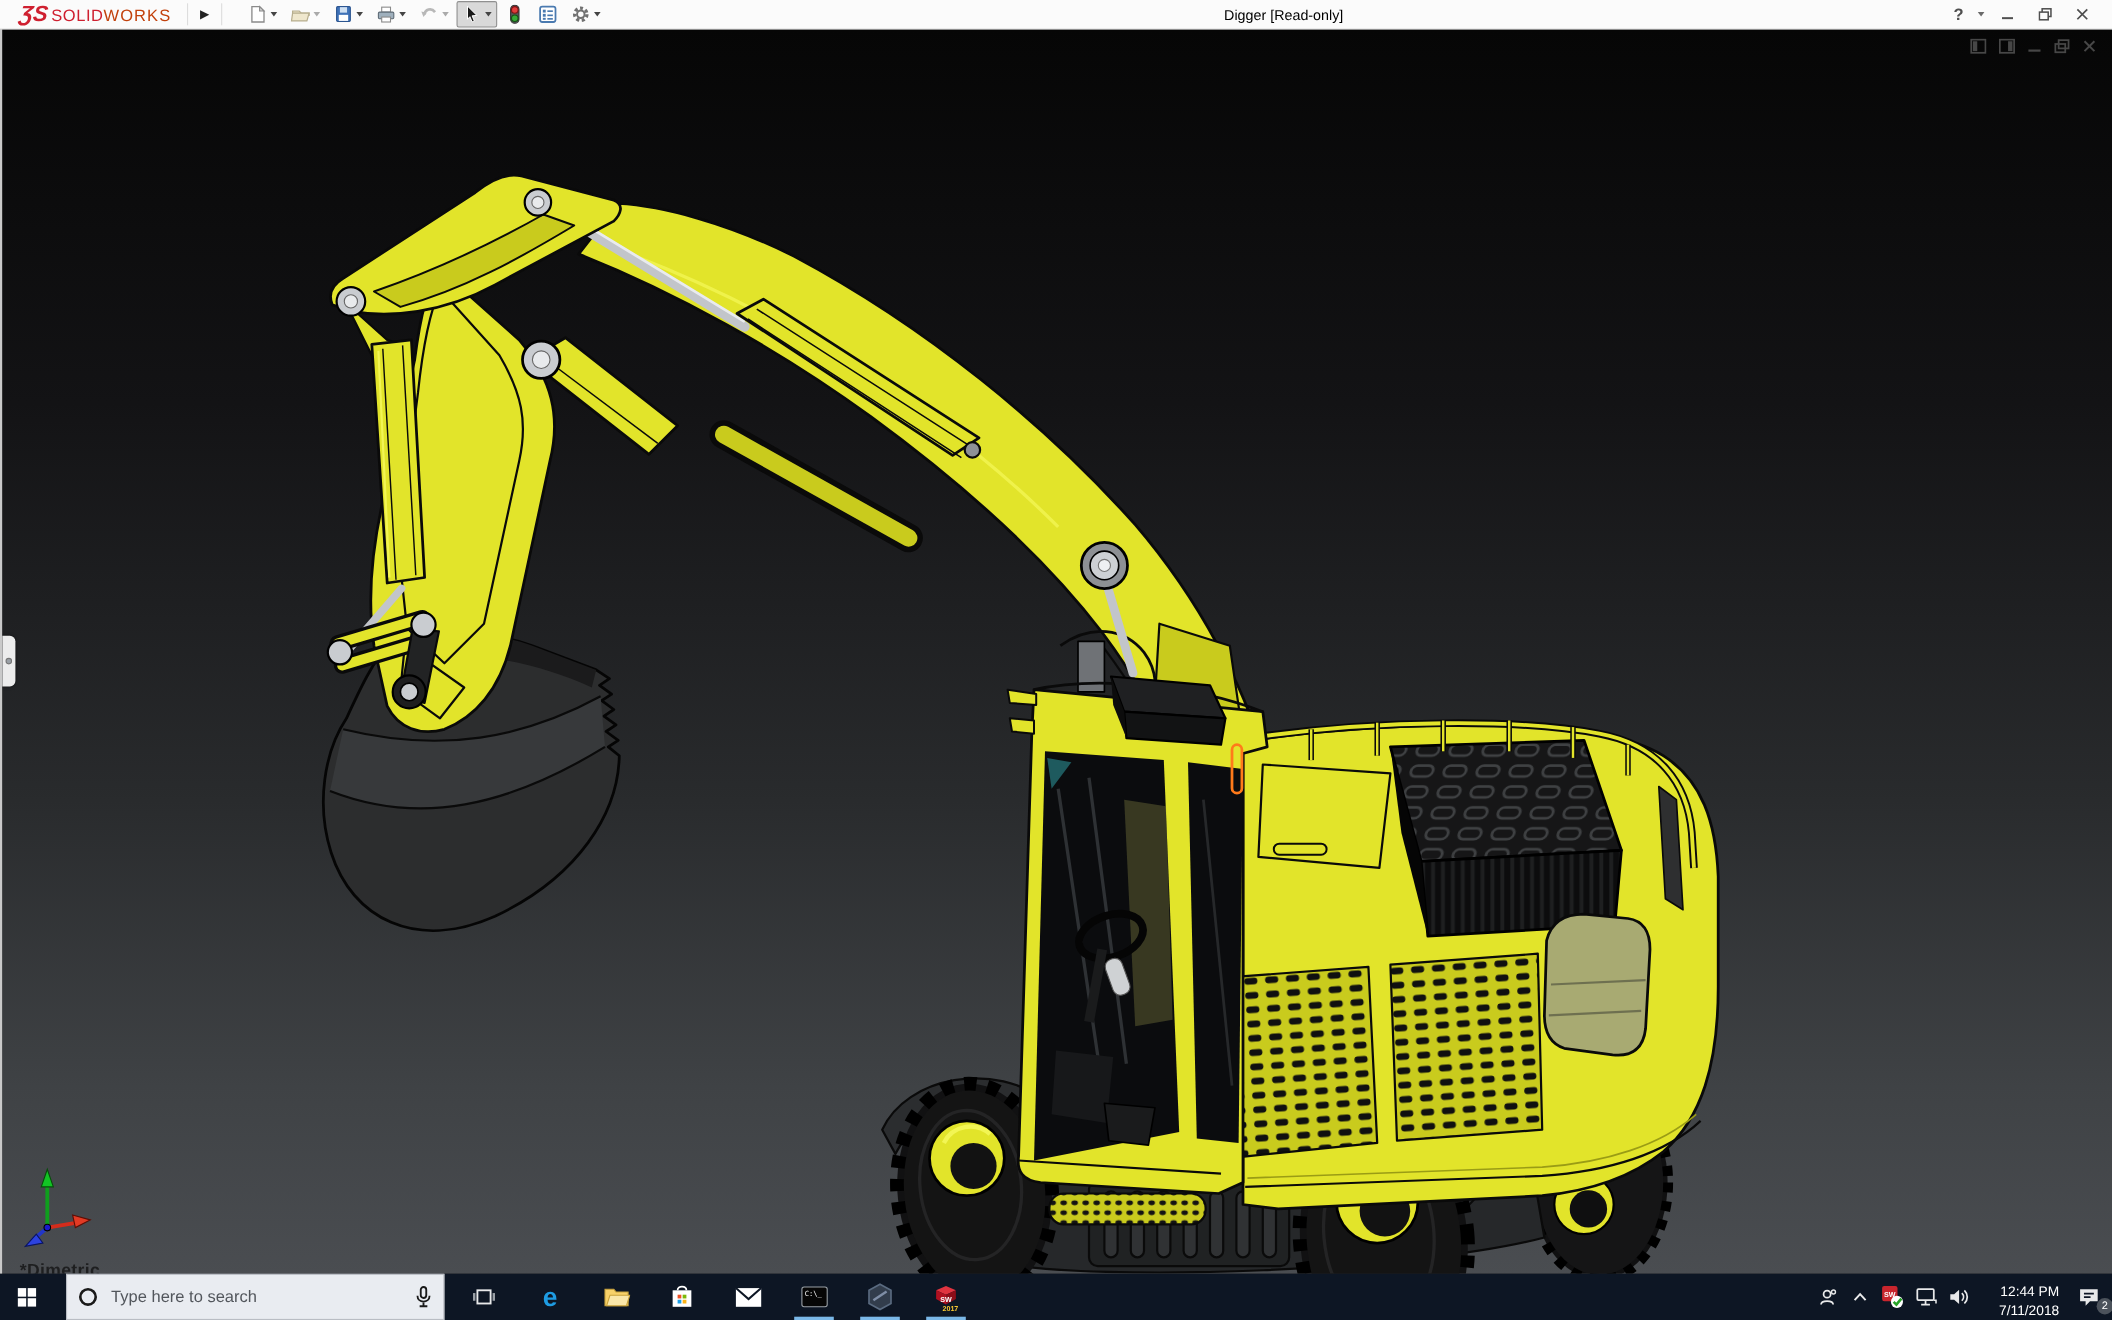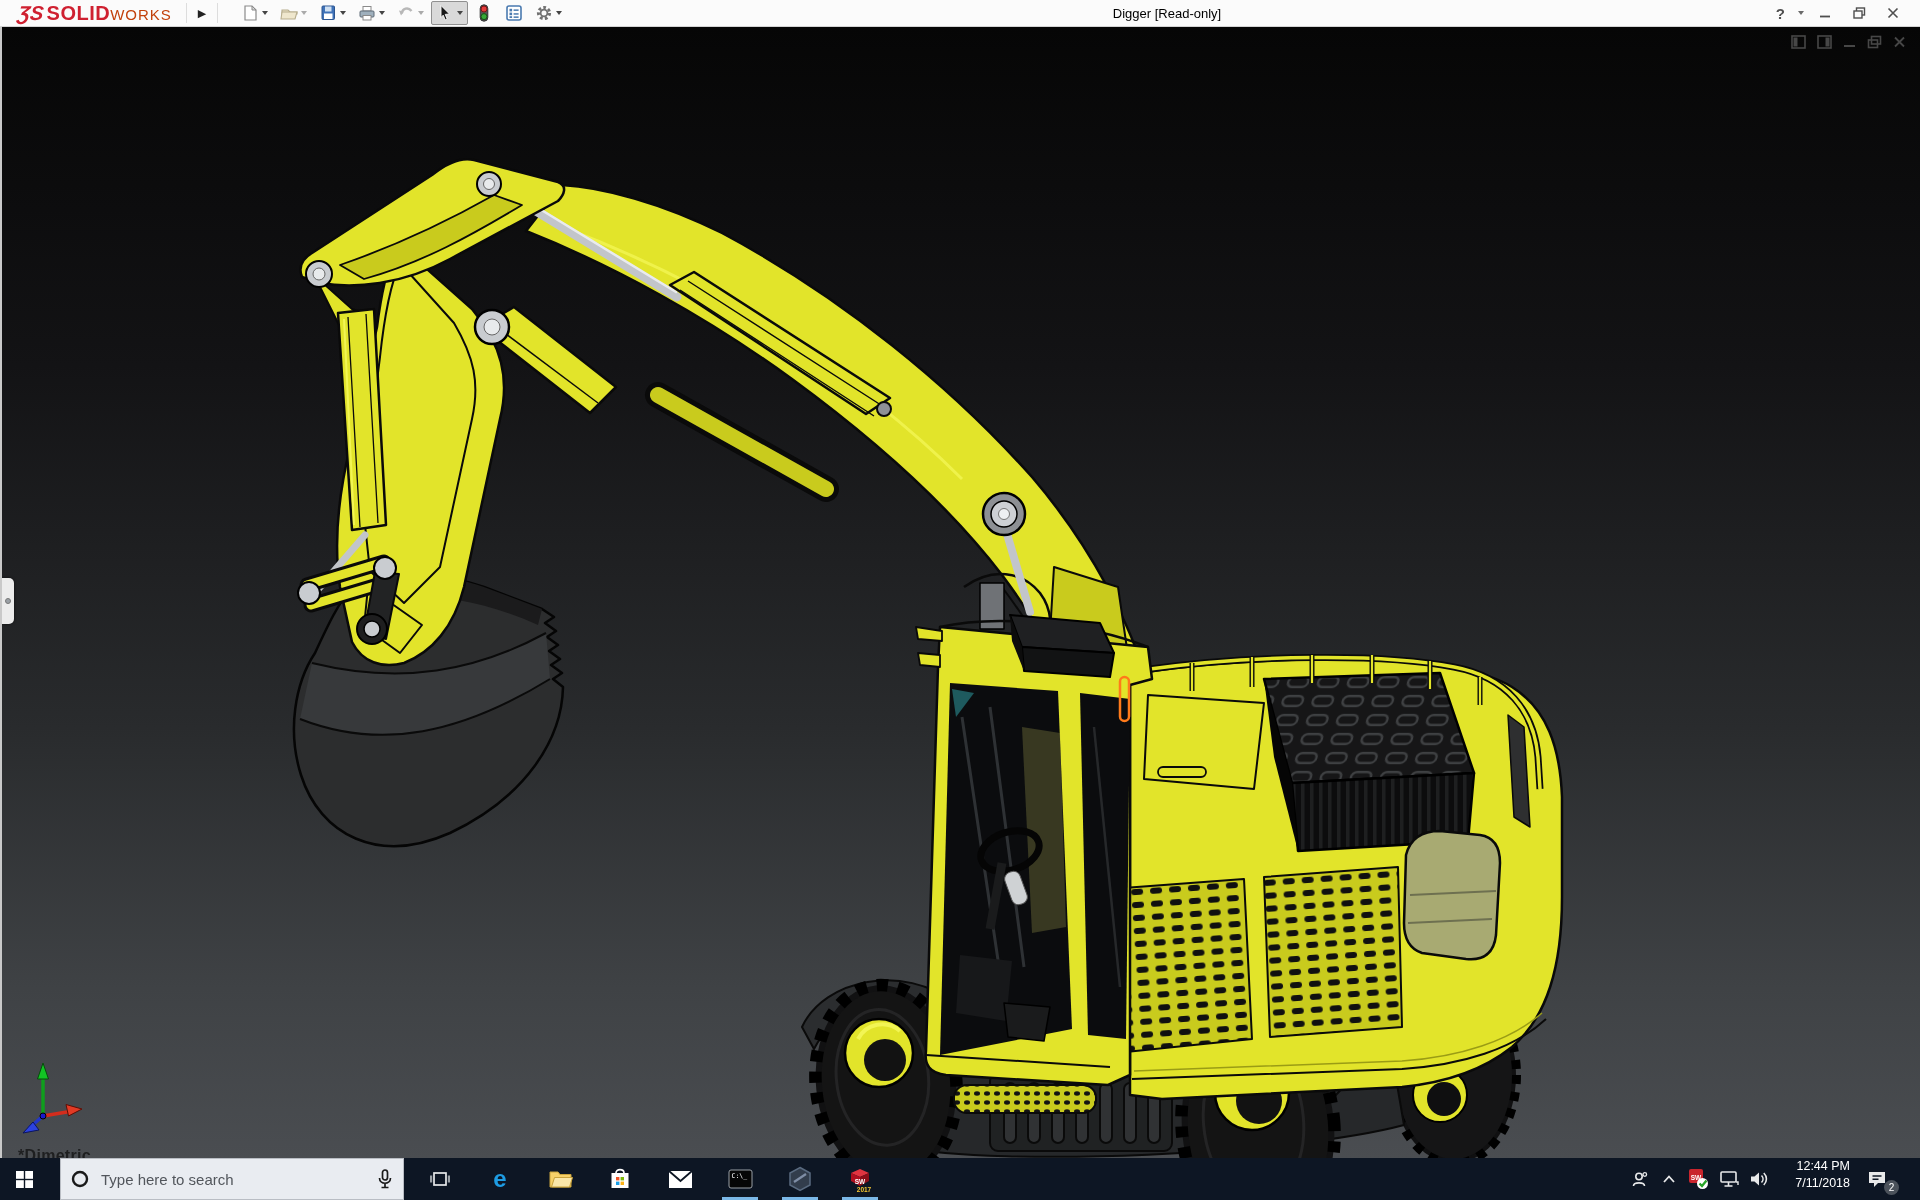--- a/index.html
+++ b/index.html
@@ -5,21 +5,21 @@
   html,body{margin:0;padding:0;width:1920px;height:1200px;overflow:hidden;
     font-family:"Liberation Sans", sans-serif;background:#000;}
   .screen{position:relative;width:1920px;height:1200px;}
 
   
   .titlebar{position:absolute;top:0;left:0;width:1920px;height:27px;background:var(--titlebar-bg);
     border-bottom:1px solid #d4d4d4;display:flex;align-items:center;box-sizing:border-box;}
   .brand{display:flex;align-items:baseline;padding:0 10px 0 18px;cursor:default;}
   .brand .glyph{font-size:20px;font-weight:bold;font-style:italic;color:var(--accent-red);
     transform:skewX(-8deg);display:inline-block;line-height:1;margin-right:3px;}
-  .brand .bold{font-size:20px;font-weight:bold;color:var(--accent-red);letter-spacing:.5px;line-height:1;text-align:center;}
+  .brand .bold{font-size:15px;font-weight:normal;color:var(--accent-red);letter-spacing:.5px;line-height:1;text-align:center;}
   .brand .light{font-size:15px;font-weight:400;color:#c2410c;letter-spacing:1px;line-height:1;}
   .vsep{width:1px;height:20px;background:#ddd;margin:0 4px;}
   .flyout{font-size:11px;color:#222;padding:2px 7px;line-height:1;cursor:pointer;}
   .tb-tools{display:flex;align-items:center;margin-left:14px;gap:2px;}
   .tool{display:flex;align-items:center;padding:2px 4px;border:1px solid transparent;border-radius:2px;}
   .tool.active{background:#d9d9d9;border-color:#909090;}
   .caret{width:0;height:0;border-left:3.5px solid transparent;border-right:3.5px solid transparent;
     border-top:4px solid #444;margin-left:3px;}
   .caret.dim{border-top-color:#aaa;}
   .doc-title{position:absolute;left:1167px;top:0;height:27px;line-height:27px;transform:translateX(-50%);
@@ -47,21 +47,21 @@
   .taskbar{position:absolute;top:1158px;left:0;width:1920px;height:42px;background:var(--taskbar-bg);
     display:flex;align-items:stretch;gap:12px;}
   .tb-btn{width:48px;display:flex;align-items:center;justify-content:center;position:relative;}
   .tb-btn.running::after{content:'';position:absolute;bottom:0;left:6px;right:6px;height:3px;
     background:var(--underline);}
   .search-box{width:344px;background:var(--search-bg);border:1px solid #b9bdc4;box-sizing:border-box;
     display:flex;align-items:center;padding:0 10px;gap:10px;}
   .search-box input{flex:1;border:none;outline:none;background:transparent;font-size:15px;color:#3c4043;
     font-family:"Liberation Sans",sans-serif;}
   .search-box input::placeholder{color:#52565c;opacity:1;}
-  .tray{margin-left:auto;display:flex;align-items:flex-start;padding-right:22px;}
+  .tray{margin-left:auto;display:flex;align-items:flex-end;padding-right:0;}
   .tray-item{display:flex;align-items:center;justify-content:center;width:30px;height:42px;position:relative;}
   .clock{width:70px;text-align:right;color:#fff;font-size:12.5px;line-height:1.35;padding:0 6px;}
   .badge{position:absolute;right:-1px;bottom:5px;width:15px;height:15px;border-radius:50%;background:#4b525b;
     color:#fff;font-size:10px;display:flex;align-items:center;justify-content:center;}
   svg{shape-rendering:auto;}
 </style>
 </head>
 <body>
 
 <div class="screen">

